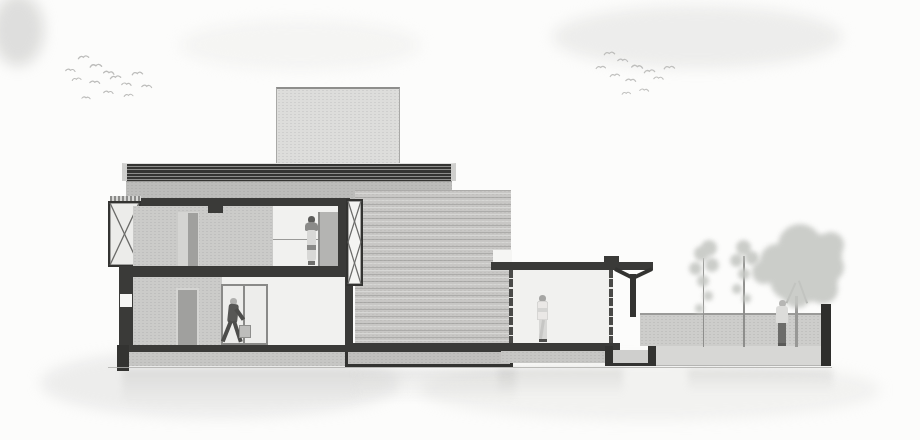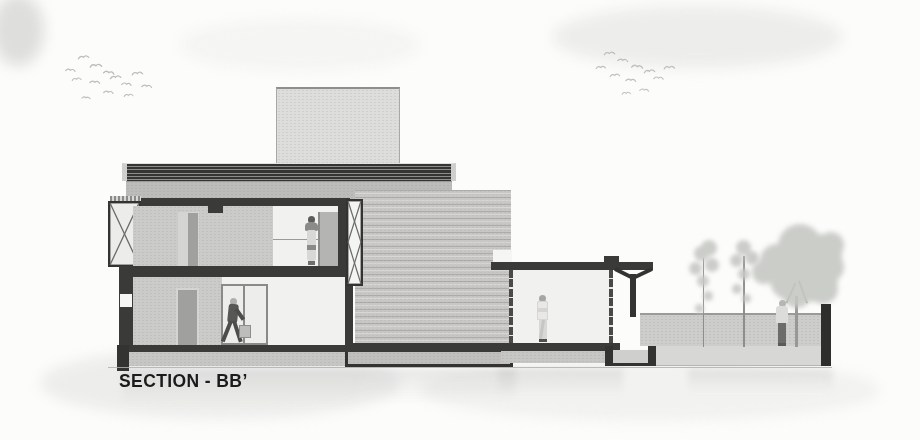--- a/index.html
+++ b/index.html
@@ -263,15 +263,14 @@
       <path transform="translate(16 36) rotate(-5) scale(.9)" d="M0 2.8 Q2.6 -0.6 5.2 2 Q7.8 -0.6 10.4 2.8"></path>
       <path transform="translate(32 40) rotate(4) scale(.95)" d="M0 2.8 Q2.6 -0.6 5.2 2 Q7.8 -0.6 10.4 2.8"></path>
       <path transform="translate(50 32) rotate(-7)" d="M0 2.8 Q2.6 -0.6 5.2 2 Q7.8 -0.6 10.4 2.8"></path>
       <path transform="translate(60 38) rotate(4) scale(.9)" d="M0 2.8 Q2.6 -0.6 5.2 2 Q7.8 -0.6 10.4 2.8"></path>
       <path transform="translate(70 28) rotate(-4)" d="M0 2.8 Q2.6 -0.6 5.2 2 Q7.8 -0.6 10.4 2.8"></path>
       <path transform="translate(46 50) rotate(5) scale(.85)" d="M0 2.8 Q2.6 -0.6 5.2 2 Q7.8 -0.6 10.4 2.8"></path>
       <path transform="translate(28 54) rotate(-4) scale(.8)" d="M0 2.8 Q2.6 -0.6 5.2 2 Q7.8 -0.6 10.4 2.8"></path>
     </g>
   </svg>
 
-  <div id="title">SECTION - BB’</div>
 
 </div>
 
 </body></html>

